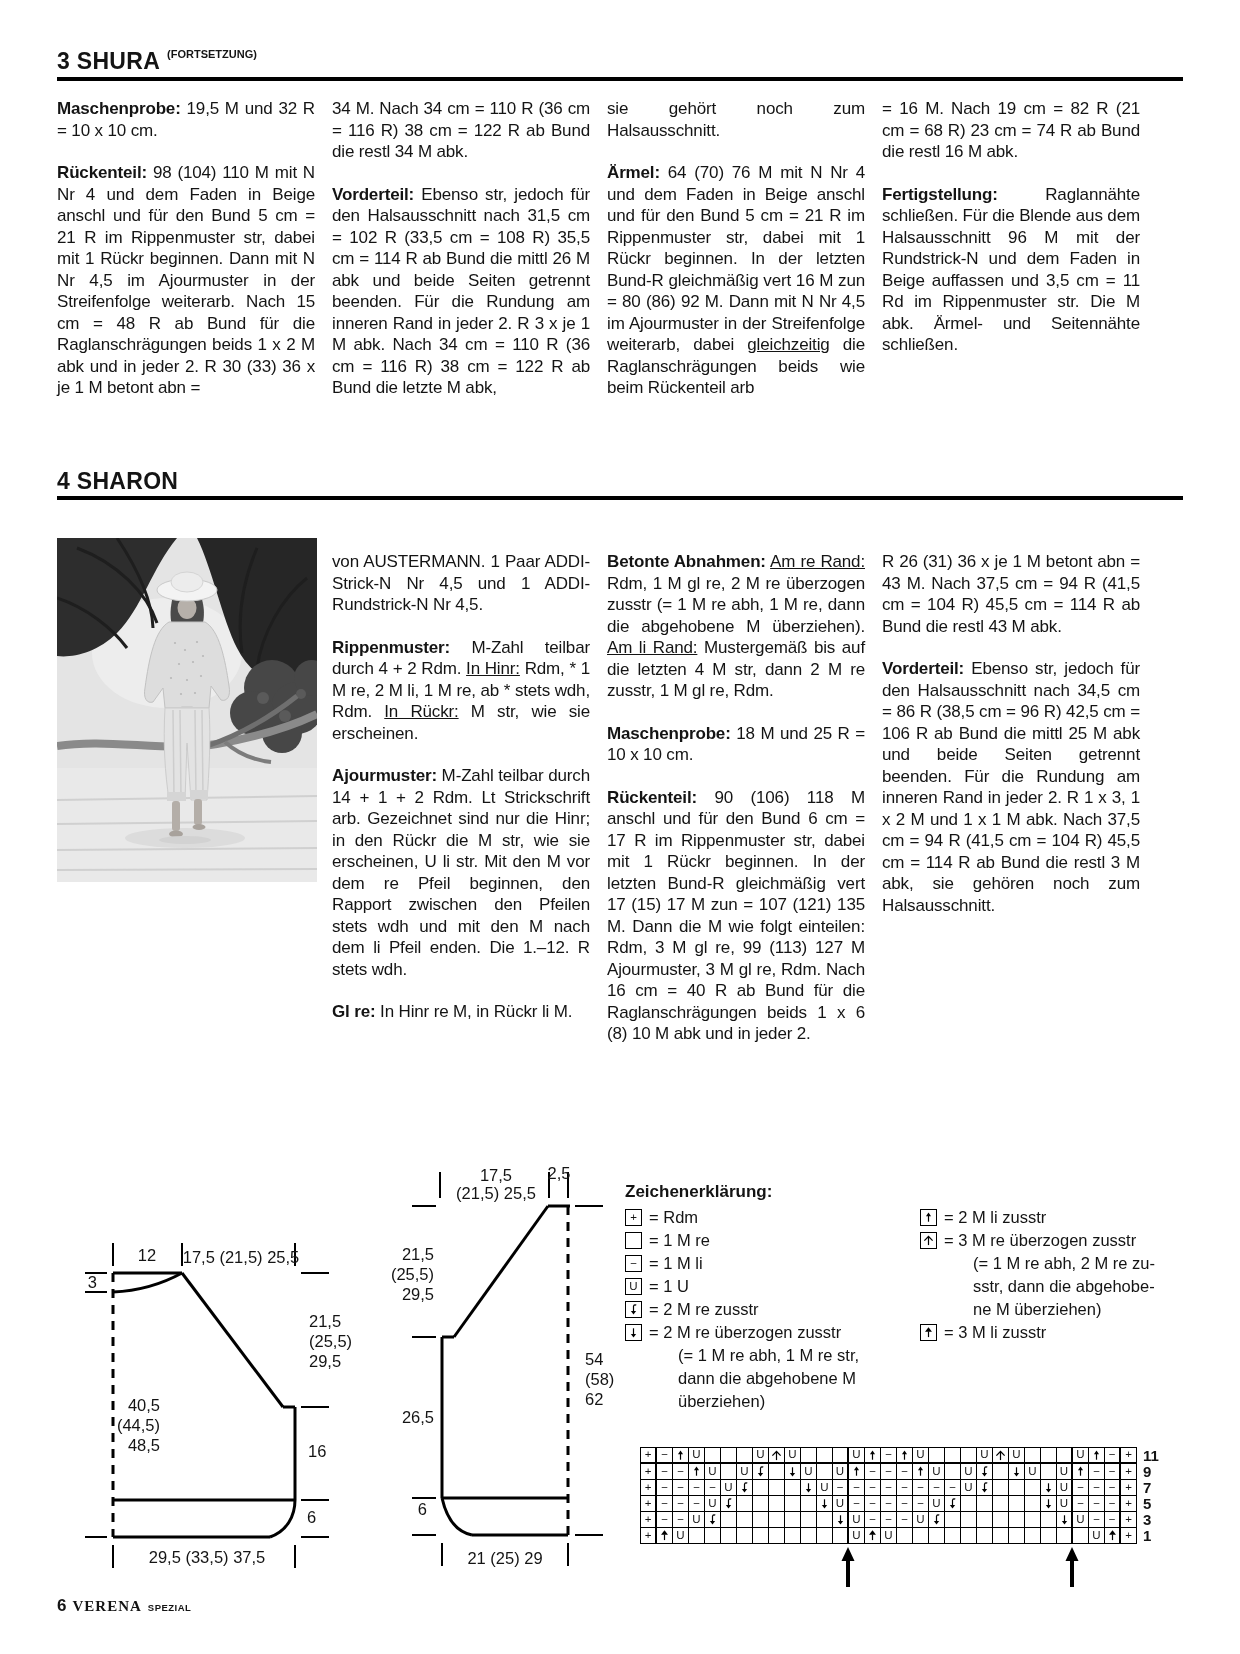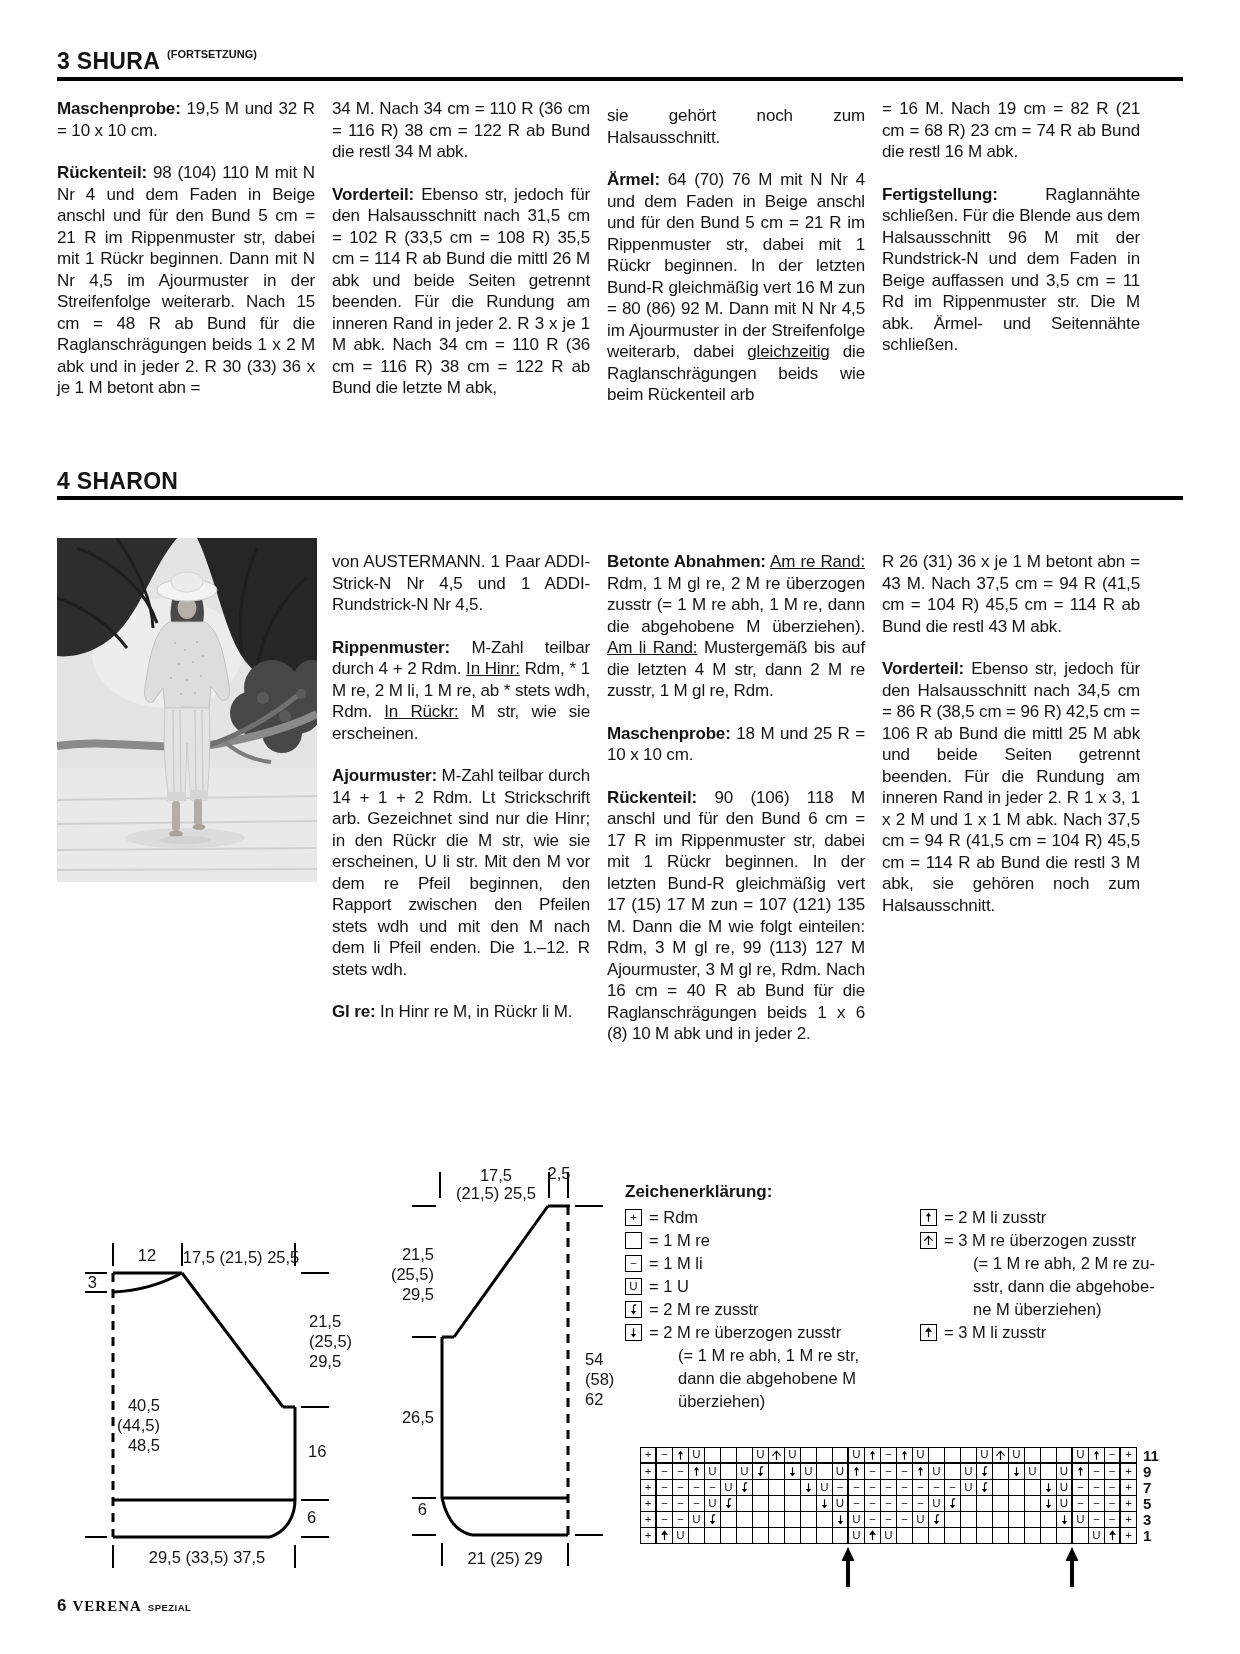--- a/index.html
+++ b/index.html
@@ -58,21 +58,21 @@
   <div class="rule" style="top:77px;"></div>
 
   <div class="col" style="left:57px;top:98px;">
       <p class="para"><span class="b">Maschenprobe:</span><span> 19,5 M und 32 R = 10 x 10 cm.</span></p>
       <p class="para"><span class="b">Rückenteil:</span><span> 98 (104) 110 M mit N Nr 4 und dem Faden in Beige anschl und für den Bund 5 cm = 21 R im Rippenmuster str, dabei mit 1 Rückr beginnen. Dann mit N Nr 4,5 im Ajourmuster in der Streifenfolge weiterarb. Nach 15 cm = 48 R ab Bund für die Raglanschrägungen beids 1 x 2 M abk und in jeder 2. R 30 (33) 36 x je 1 M betont abn =</span></p>
     </div>
   <div class="col" style="left:332px;top:98px;">
       <p class="para"><span>34 M. Nach 34 cm = 110 R (36 cm = 116 R) 38 cm = 122 R ab Bund die restl 34 M abk.</span></p>
       <p class="para"><span class="b">Vorderteil:</span><span> Ebenso str, jedoch für den Halsausschnitt nach 31,5 cm = 102 R (33,5 cm = 108 R) 35,5 cm = 114 R ab Bund die mittl 26 M abk und beide Seiten getrennt beenden. Für die Rundung am inneren Rand in jeder 2. R 3 x je 1 M abk. Nach 34 cm = 110 R (36 cm = 116 R) 38 cm = 122 R ab Bund die letzte M abk,</span></p>
     </div>
-  <div class="col" style="left:607px;top:98px;margin-top:7px;">
+  <div class="col" style="left:607px;top:98px;">
       <p class="para"><span>sie gehört noch zum Halsausschnitt.</span></p>
       <p class="para"><span class="b">Ärmel:</span><span> 64 (70) 76 M mit N Nr 4 und dem Faden in Beige anschl und für den Bund 5 cm = 21 R im Rippenmuster str, dabei mit 1 Rückr beginnen. In der letzten Bund-R gleichmäßig vert 16 M zun = 80 (86) 92 M. Dann mit N Nr 4,5 im Ajourmuster in der Streifenfolge weiterarb, dabei </span><span class="u">gleichzeitig</span><span> die Raglanschrägungen beids wie beim Rückenteil arb</span></p>
     </div>
   <div class="col" style="left:882px;top:98px;">
       <p class="para"><span>= 16 M. Nach 19 cm = 82 R (21 cm = 68 R) 23 cm = 74 R ab Bund die restl 16 M abk.</span></p>
       <p class="para"><span class="b">Fertigstellung:</span><span> Raglannähte schließen. Für die Blende aus dem Halsausschnitt 96 M mit der Rundstrick-N und dem Faden in Beige auffassen und 3,5 cm = 11 Rd im Rippenmuster str. Die M abk. Ärmel- und Seitennähte schließen.</span></p>
     </div>
 
   <div class="abs" style="left:57px;top:468px;">
     <span class="sec-title">4 SHARON</span>

